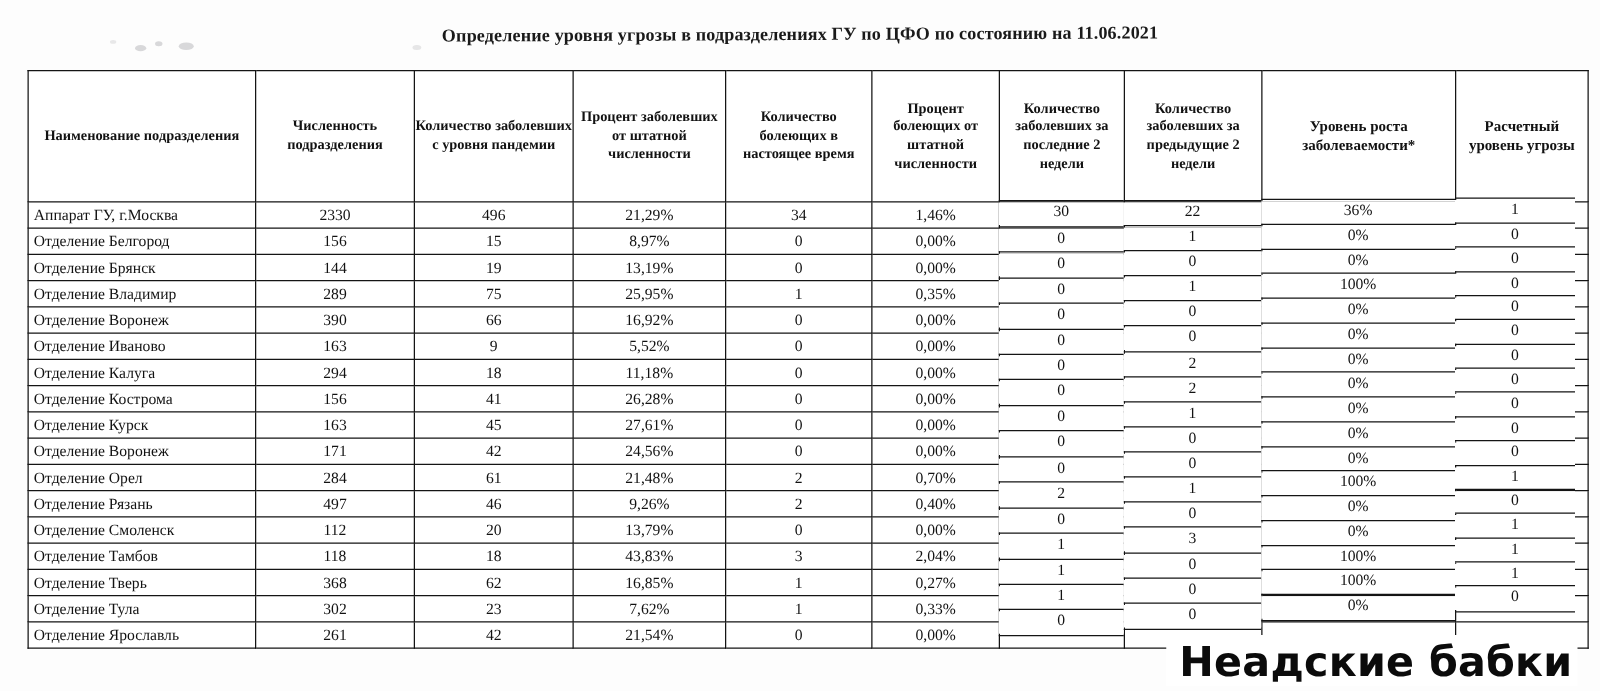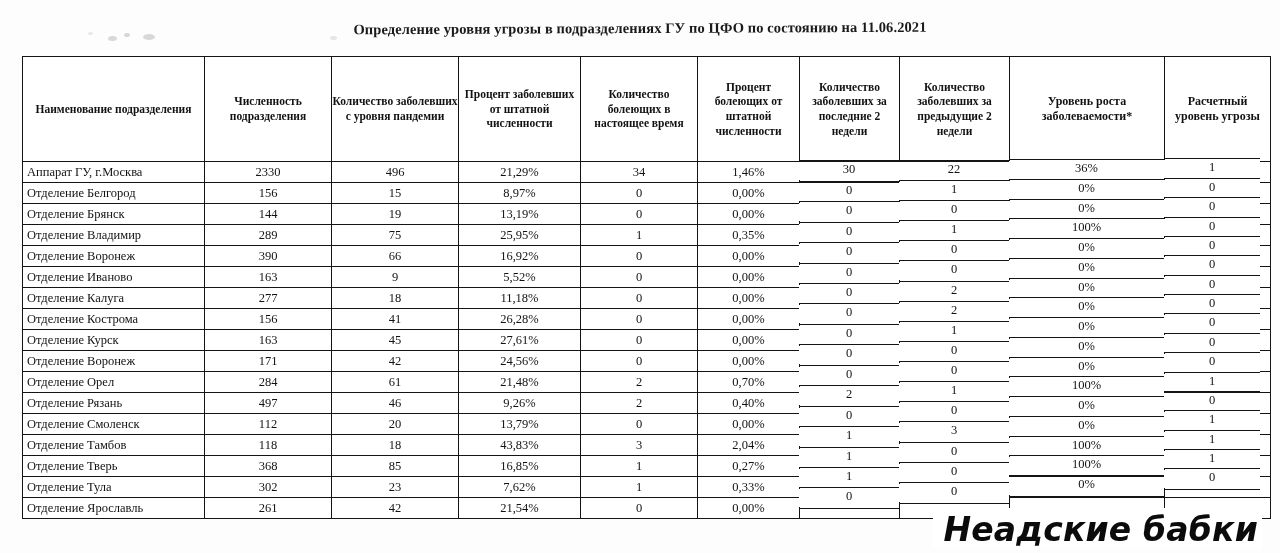--- a/index.html
+++ b/index.html
@@ -132,21 +132,20 @@
     right: 18px;
     bottom: 4px;
     font-family: "DejaVu Sans", "Liberation Sans", sans-serif;
     font-weight: 700;
     font-size: 33px;
     letter-spacing: .2px;
     color: #0b0b0b;
     background: #ffffff;
     padding: 2px 4px 0 10px;
     white-space: nowrap;
-    font-style: italic;
   }
 </style>
 </head>
 <body>
 
 <div id="scan-page">
 
   <div class="scan-speck" style="left:108px;top:36px;width:9px;height:5px;"></div>
   <div class="scan-speck" style="left:124px;top:33px;width:6px;height:4px;"></div>
   <div class="scan-speck" style="left:143px;top:34px;width:12px;height:6px;"></div>
@@ -251,21 +250,21 @@
             <td>5,52%</td>
             <td>0</td>
             <td>0,00%</td>
             <td style="color: transparent;">0</td>
             <td style="color: transparent;">0</td>
             <td style="color: transparent;">0%</td>
             <td style="color: transparent;">0</td>
           </tr>
           <tr>
             <td class="name-cell">Отделение Калуга</td>
-            <td>277</td>
+            <td>294</td>
             <td>18</td>
             <td>11,18%</td>
             <td>0</td>
             <td>0,00%</td>
             <td style="color: transparent;">0</td>
             <td style="color: transparent;">2</td>
             <td style="color: transparent;">0%</td>
             <td style="color: transparent;">0</td>
           </tr>
           <tr>
@@ -348,21 +347,21 @@
             <td>3</td>
             <td>2,04%</td>
             <td style="color: transparent;">1</td>
             <td style="color: transparent;">3</td>
             <td style="color: transparent;">0%</td>
             <td style="color: transparent;">1</td>
           </tr>
           <tr>
             <td class="name-cell">Отделение Тверь</td>
             <td>368</td>
-            <td>85</td>
+            <td>62</td>
             <td>16,85%</td>
             <td>1</td>
             <td>0,27%</td>
             <td style="color: transparent;">1</td>
             <td style="color: transparent;">0</td>
             <td style="color: transparent;">100%</td>
             <td style="color: transparent;">1</td>
           </tr>
           <tr>
             <td class="name-cell">Отделение Тула</td>

